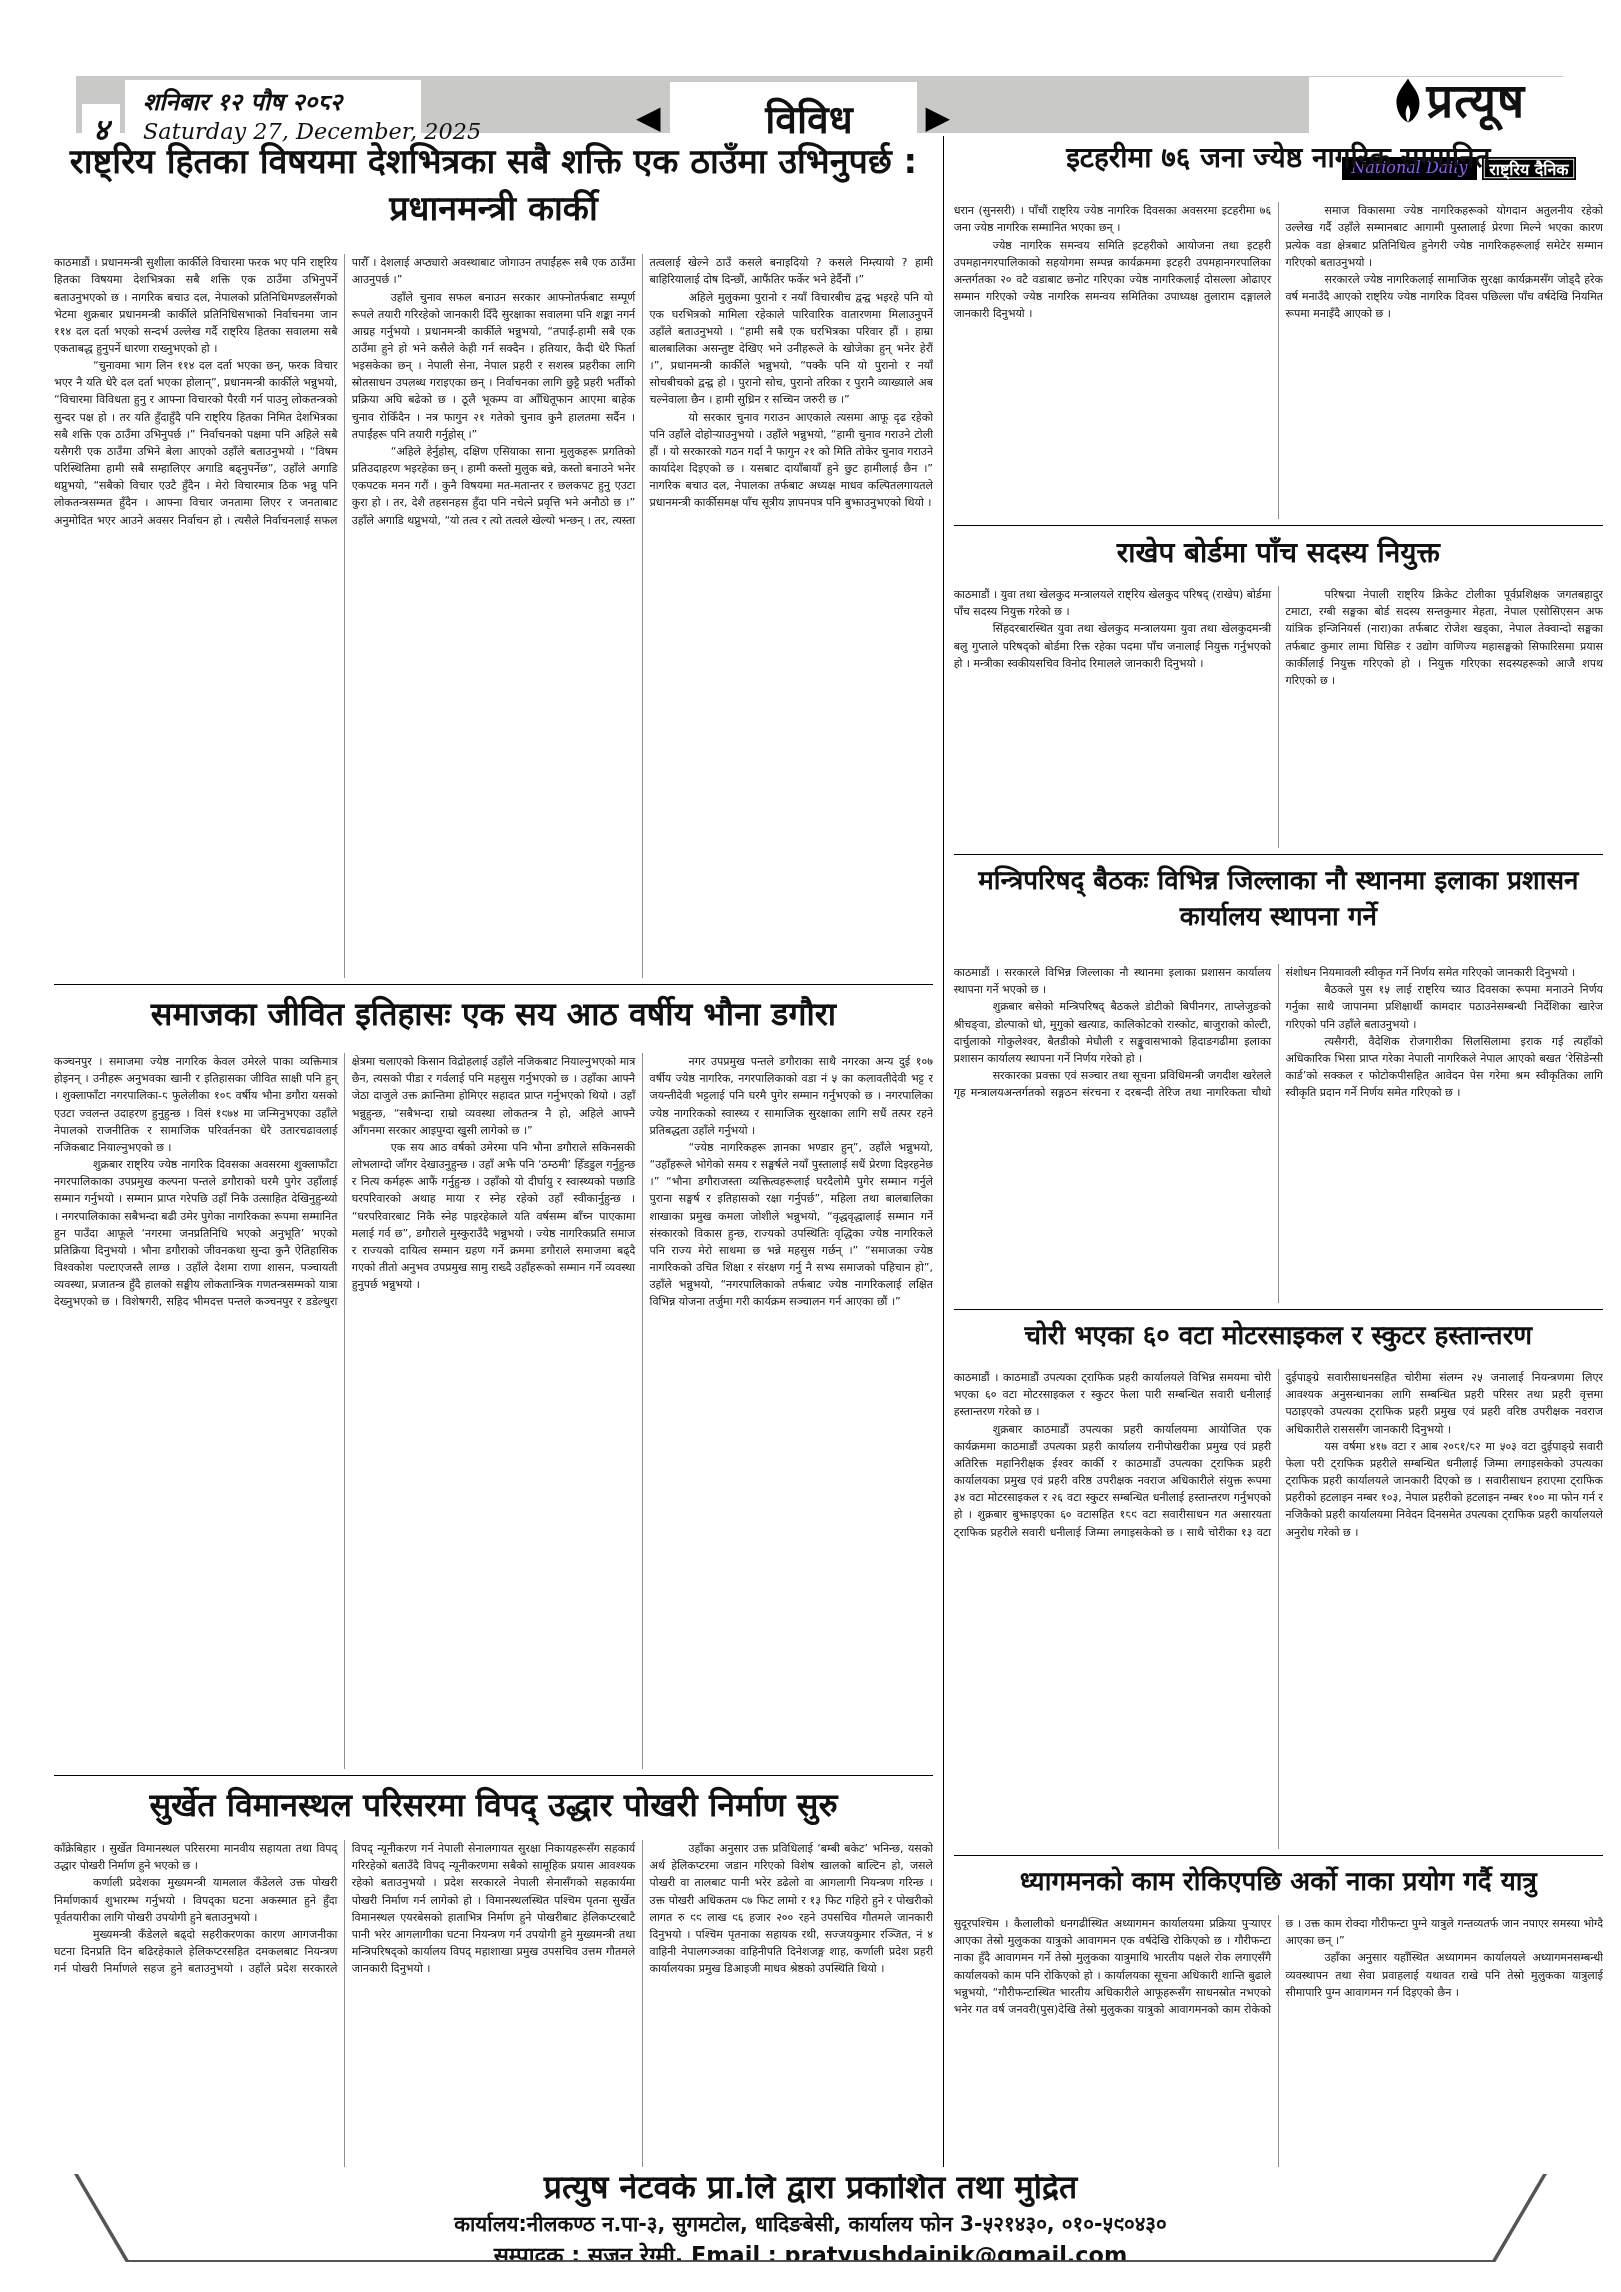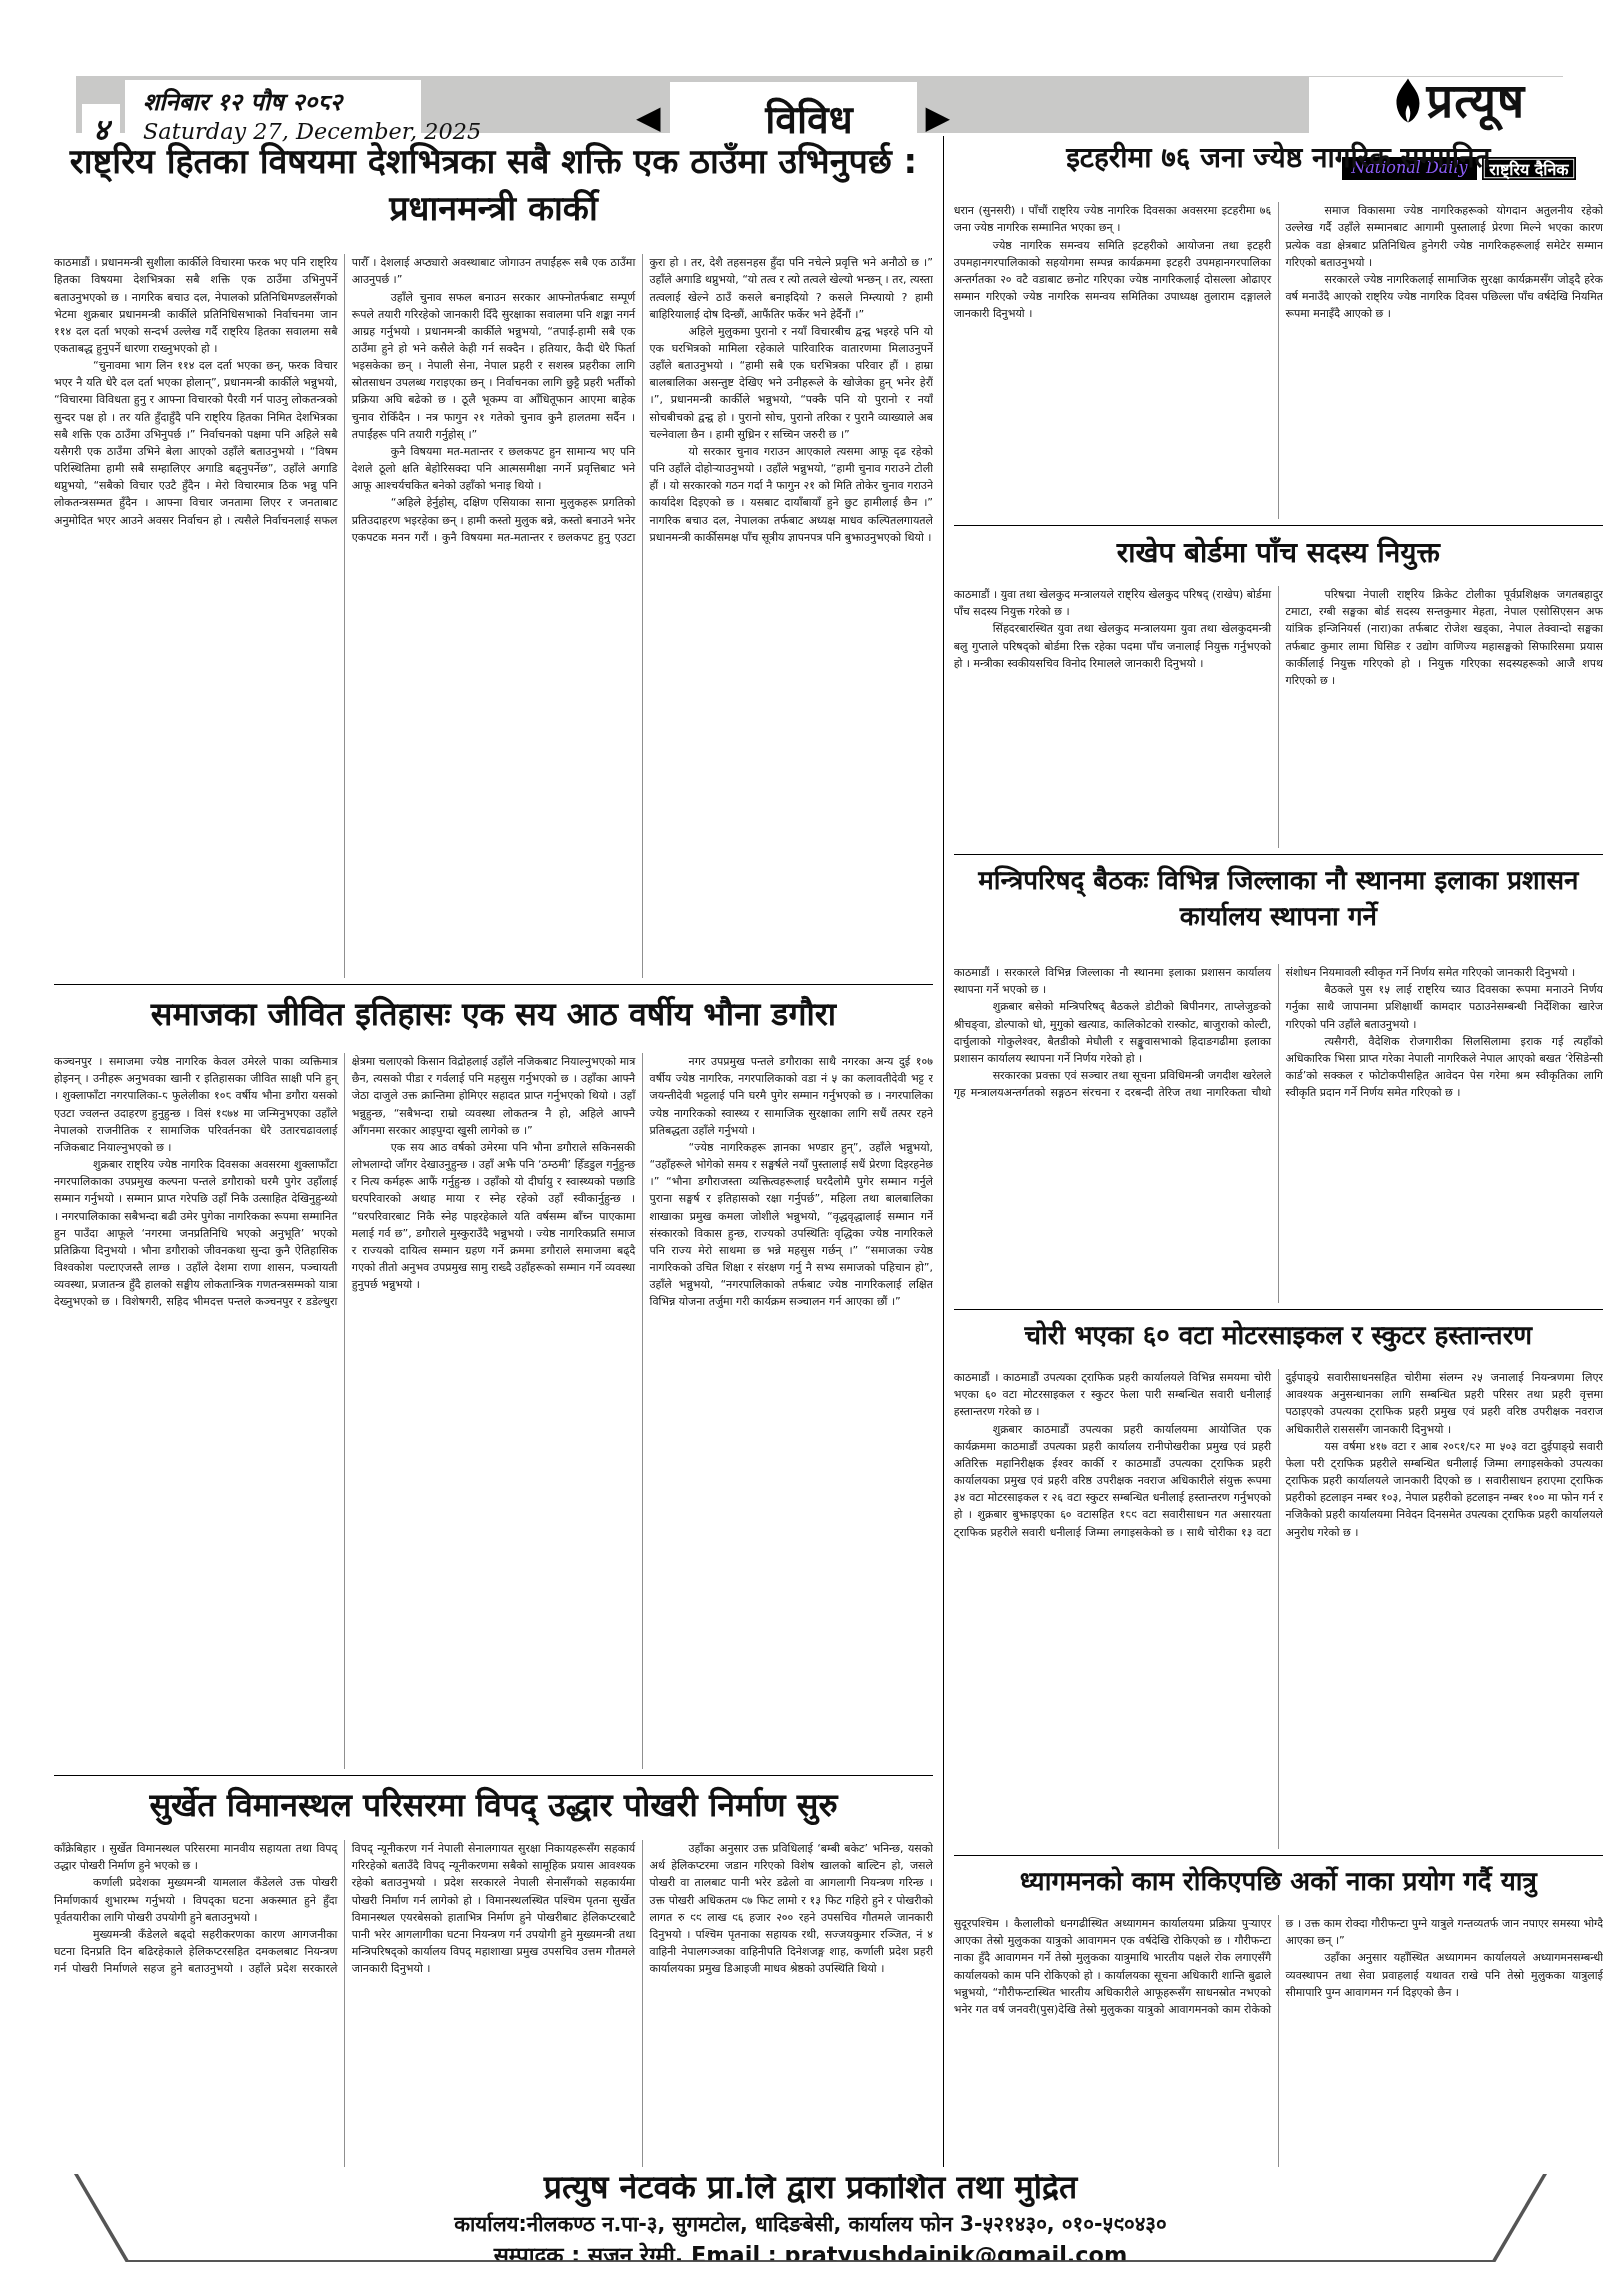--- a/index.html
+++ b/index.html
@@ -127,21 +127,20 @@
   <div class="content">
 
     <div class="left-region">
 
       <div>
         <div class="headline h-xl ha">राष्ट्रिय हितका विषयमा देशभित्रका सबै शक्ति एक ठाउँमा उभिनुपर्छ : प्रधानमन्त्री कार्की</div>
         <div class="body cols3 ba">
             <p>काठमाडौं । प्रधानमन्त्री सुशीला कार्कीले विचारमा फरक भए पनि राष्ट्रिय हितका विषयमा देशभित्रका सबै शक्ति एक ठाउँमा उभिनुपर्ने बताउनुभएको छ । नागरिक बचाउ दल, नेपालको प्रतिनिधिमण्डलसँगको भेटमा शुक्रबार प्रधानमन्त्री कार्कीले प्रतिनिधिसभाको निर्वाचनमा जान ११४ दल दर्ता भएको सन्दर्भ उल्लेख गर्दै राष्ट्रिय हितका सवालमा सबै एकताबद्ध हुनुपर्ने धारणा राख्नुभएको हो ।</p>
             <p>“चुनावमा भाग लिन ११४ दल दर्ता भएका छन्, फरक विचार भएर नै यति धेरै दल दर्ता भएका होलान्”, प्रधानमन्त्री कार्कीले भन्नुभयो, “विचारमा विविधता हुनु र आफ्ना विचारको पैरवी गर्न पाउनु लोकतन्त्रको सुन्दर पक्ष हो । तर यति हुँदाहुँदै पनि राष्ट्रिय हितका निमित देशभित्रका सबै शक्ति एक ठाउँमा उभिनुपर्छ ।” निर्वाचनको पक्षमा पनि अहिले सबै यसैगरी एक ठाउँमा उभिने बेला आएको उहाँले बताउनुभयो । “विषम परिस्थितिमा हामी सबै सम्हालिएर अगाडि बढ्नुपर्नेछ”, उहाँले अगाडि थप्नुभयो, “सबैको विचार एउटै हुँदैन । मेरो विचारमात्र ठिक भन्नु पनि लोकतन्त्रसम्मत हुँदैन । आफ्ना विचार जनतामा लिएर र जनताबाट अनुमोदित भएर आउने अवसर निर्वाचन हो । त्यसैले निर्वाचनलाई सफल पारौँ । देशलाई अप्ठ्यारो अवस्थाबाट जोगाउन तपाईंहरू सबै एक ठाउँमा आउनुपर्छ ।”</p>
             <p>उहाँले चुनाव सफल बनाउन सरकार आफ्नोतर्फबाट सम्पूर्ण रूपले तयारी गरिरहेको जानकारी दिँदै सुरक्षाका सवालमा पनि शङ्का नगर्न आग्रह गर्नुभयो । प्रधानमन्त्री कार्कीले भन्नुभयो, “तपाईं-हामी सबै एक ठाउँमा हुने हो भने कसैले केही गर्न सक्दैन । हतियार, कैदी धेरै फिर्ता भइसकेका छन् । नेपाली सेना, नेपाल प्रहरी र सशस्त्र प्रहरीका लागि स्रोतसाधन उपलब्ध गराइएका छन् । निर्वाचनका लागि छुट्टै प्रहरी भर्तीको प्रक्रिया अघि बढेको छ । ठूलै भूकम्प वा आँधितूफान आएमा बाहेक चुनाव रोकिँदैन । नत्र फागुन २१ गतेको चुनाव कुनै हालतमा सर्दैन । तपाईंहरू पनि तयारी गर्नुहोस् ।”</p>
-            <p>कुनै विषयमा मत-मतान्तर र छलकपट हुन सामान्य भए पनि देशले ठूलो क्षति बेहोरिसक्दा पनि आत्मसमीक्षा नगर्ने प्रवृत्तिबाट भने आफू आश्चर्यचकित बनेको उहाँको भनाइ थियो ।</p>
             <p>“अहिले हेर्नुहोस्, दक्षिण एसियाका साना मुलुकहरू प्रगतिको प्रतिउदाहरण भइरहेका छन् । हामी कस्तो मुलुक बन्ने, कस्तो बनाउने भनेर एकपटक मनन गरौं । कुनै विषयमा मत-मतान्तर र छलकपट हुनु एउटा कुरा हो । तर, देशै तहसनहस हुँदा पनि नचेत्ने प्रवृत्ति भने अनौठो छ ।” उहाँले अगाडि थप्नुभयो, “यो तत्व र त्यो तत्वले खेल्यो भन्छन् । तर, त्यस्ता तत्वलाई खेल्ने ठाउँ कसले बनाइदियो ? कसले निम्त्यायो ? हामी बाहिरियालाई दोष दिन्छौं, आफैंतिर फर्केर भने हेर्दैनौं ।”</p>
             <p>अहिले मुलुकमा पुरानो र नयाँ विचारबीच द्वन्द्व भइरहे पनि यो एक घरभित्रको मामिला रहेकाले पारिवारिक वातारणमा मिलाउनुपर्ने उहाँले बताउनुभयो । “हामी सबै एक घरभित्रका परिवार हौं । हाम्रा बालबालिका असन्तुष्ट देखिए भने उनीहरूले के खोजेका हुन् भनेर हेरौं ।”, प्रधानमन्त्री कार्कीले भन्नुभयो, “पक्कै पनि यो पुरानो र नयाँ सोचबीचको द्वन्द्व हो । पुरानो सोच, पुरानो तरिका र पुरानै व्याख्याले अब चल्नेवाला छैन । हामी सुध्रिन र सच्चिन जरुरी छ ।”</p>
             <p>यो सरकार चुनाव गराउन आएकाले त्यसमा आफू दृढ रहेको पनि उहाँले दोहोर्‍याउनुभयो । उहाँले भन्नुभयो, “हामी चुनाव गराउने टोली हौं । यो सरकारको गठन गर्दा नै फागुन २१ को मिति तोकेर चुनाव गराउने कार्यादेश दिइएको छ । यसबाट दायाँबायाँ हुने छुट हामीलाई छैन ।” नागरिक बचाउ दल, नेपालका तर्फबाट अध्यक्ष माधव कल्पितलगायतले प्रधानमन्त्री कार्कीसमक्ष पाँच सूत्रीय ज्ञापनपत्र पनि बुझाउनुभएको थियो ।</p>
           </div>
       </div>
 
       <hr class="art-rule">
 
       <div>
         <div class="headline h-l hb">समाजका जीवित इतिहासः एक सय आठ वर्षीय भौना डगौरा</div>

